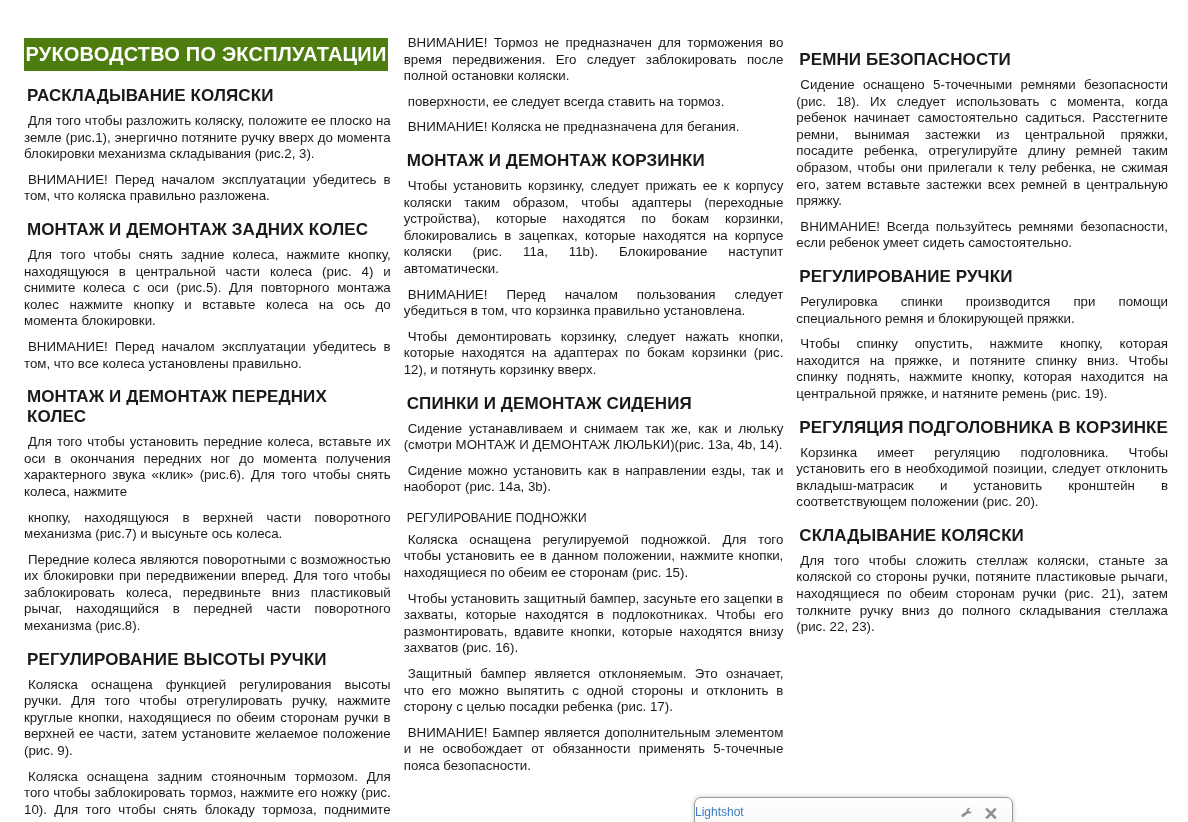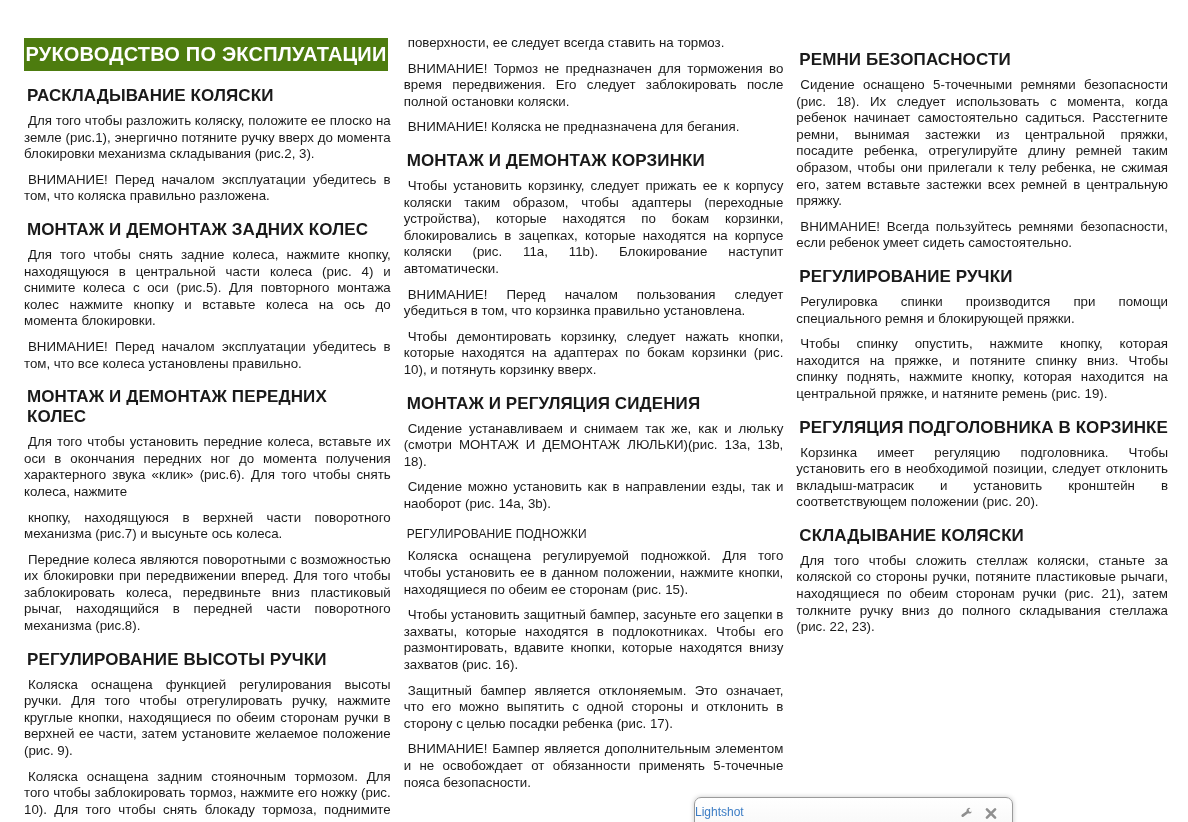--- a/index.html
+++ b/index.html
@@ -100,29 +100,29 @@
         <p class="para">Для того чтобы установить передние колеса, вставьте их оси в окончания передних ног до момента получения характерного звука «клик» (рис.6). Для того чтобы снять колеса, нажмите</p>
         <p class="para">кнопку, находящуюся в верхней части поворотного механизма (рис.7) и высуньте ось колеса.</p>
         <p class="para">Передние колеса являются поворотными с возможностью их блокировки при передвижении вперед. Для того чтобы заблокировать колеса, передвиньте вниз пластиковый рычаг, находящийся в передней части поворотного механизма (рис.8).</p>
         <h3 class="heading">РЕГУЛИРОВАНИЕ ВЫСОТЫ РУЧКИ</h3>
         <p class="para">Коляска оснащена функцией регулирования высоты ручки. Для того чтобы отрегулировать ручку, нажмите круглые кнопки, находящиеся по обеим сторонам ручки в верхней ее части, затем установите желаемое положение (рис. 9).</p>
         <p class="para">Коляска оснащена задним стояночным тормозом. Для того чтобы заблокировать тормоз, нажмите его ножку (рис. 10). Для того чтобы снять блокаду тормоза, поднимите ножку.</p>
       </div>
   </div>
   <div class="col col-1">
     <div class="blocks">
+        <p class="para">ВНИМАНИЕ! Тормоз не предназначен для торможения во время передвижения. Его следует заблокировать после полной остановки коляски.</p>
         <p class="para">поверхности, ее следует всегда ставить на тормоз.</p>
-        <p class="para">ВНИМАНИЕ! Тормоз не предназначен для торможения во время передвижения. Его следует заблокировать после полной остановки коляски.</p>
         <p class="para">ВНИМАНИЕ! Коляска не предназначена для бегания.</p>
         <h3 class="heading">МОНТАЖ И ДЕМОНТАЖ КОРЗИНКИ</h3>
         <p class="para">Чтобы установить корзинку, следует прижать ее к корпусу коляски таким образом, чтобы адаптеры (переходные устройства), которые находятся по бокам корзинки, блокировались в зацепках, которые находятся на корпусе коляски (рис. 11a, 11b). Блокирование наступит автоматически.</p>
         <p class="para">ВНИМАНИЕ! Перед началом пользования следует убедиться в том, что корзинка правильно установлена.</p>
-        <p class="para">Чтобы демонтировать корзинку, следует нажать кнопки, которые находятся на адаптерах по бокам корзинки (рис. 10), и потянуть корзинку вверх.</p>
-        <h3 class="heading">МОНТАЖ И РЕГУЛЯЦИЯ СИДЕНИЯ</h3>
-        <p class="para">Сидение устанавливаем и снимаем так же, как и люльку (смотри МОНТАЖ И ДЕМОНТАЖ ЛЮЛЬКИ)(рис. 13a, 13b, 18).</p>
+        <p class="para">Чтобы демонтировать корзинку, следует нажать кнопки, которые находятся на адаптерах по бокам корзинки (рис. 12), и потянуть корзинку вверх.</p>
+        <h3 class="heading">СПИНКИ И ДЕМОНТАЖ СИДЕНИЯ</h3>
+        <p class="para">Сидение устанавливаем и снимаем так же, как и люльку (смотри МОНТАЖ И ДЕМОНТАЖ ЛЮЛЬКИ)(рис. 13a, 4b, 14).</p>
         <p class="para">Сидение можно установить как в направлении езды, так и наоборот (рис. 14a, 3b).</p>
         <h3 class="heading regular">РЕГУЛИРОВАНИЕ ПОДНОЖКИ</h3>
         <p class="para">Коляска оснащена регулируемой подножкой. Для того чтобы установить ее в данном положении, нажмите кнопки, находящиеся по обеим ее сторонам (рис. 15).</p>
         <p class="para">Чтобы установить защитный бампер, засуньте его зацепки в захваты, которые находятся в подлокотниках. Чтобы его размонтировать, вдавите кнопки, которые находятся внизу захватов (рис. 16).</p>
         <p class="para">Защитный бампер является отклоняемым. Это означает, что его можно выпятить с одной стороны и отклонить в сторону с целью посадки ребенка (рис. 17).</p>
         <p class="para">ВНИМАНИЕ! Бампер является дополнительным элементом и не освобождает от обязанности применять 5-точечные пояса безопасности.</p>
       </div>
   </div>
   <div class="col col-2">
     <div class="blocks">

